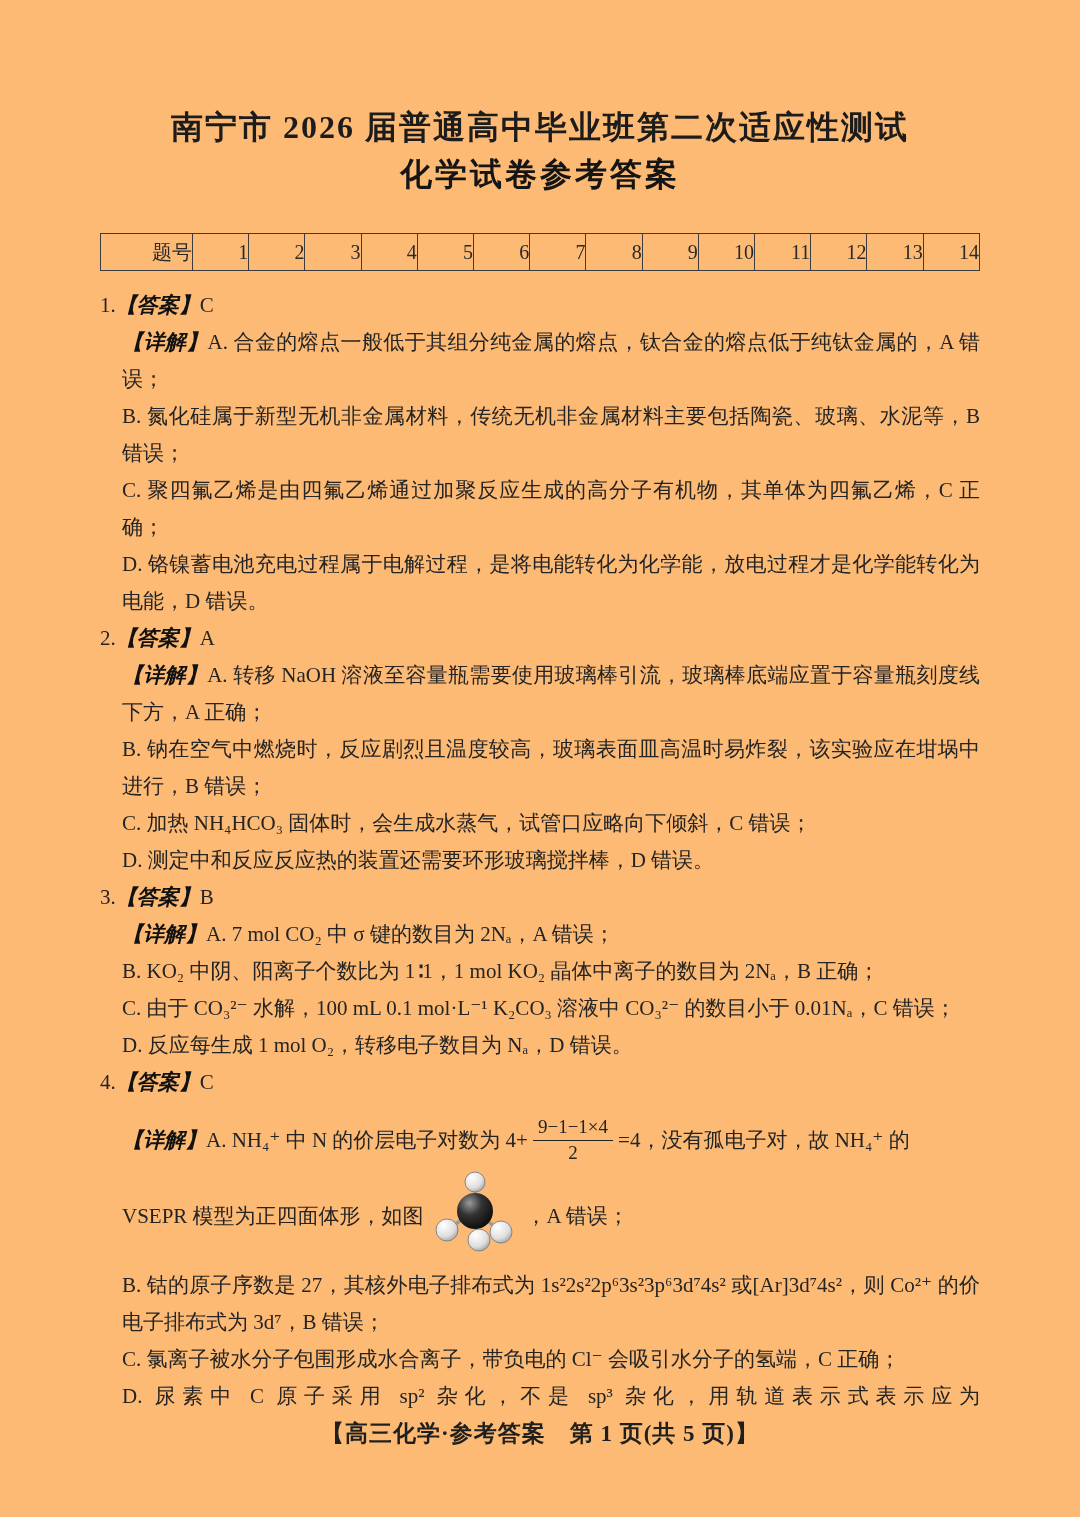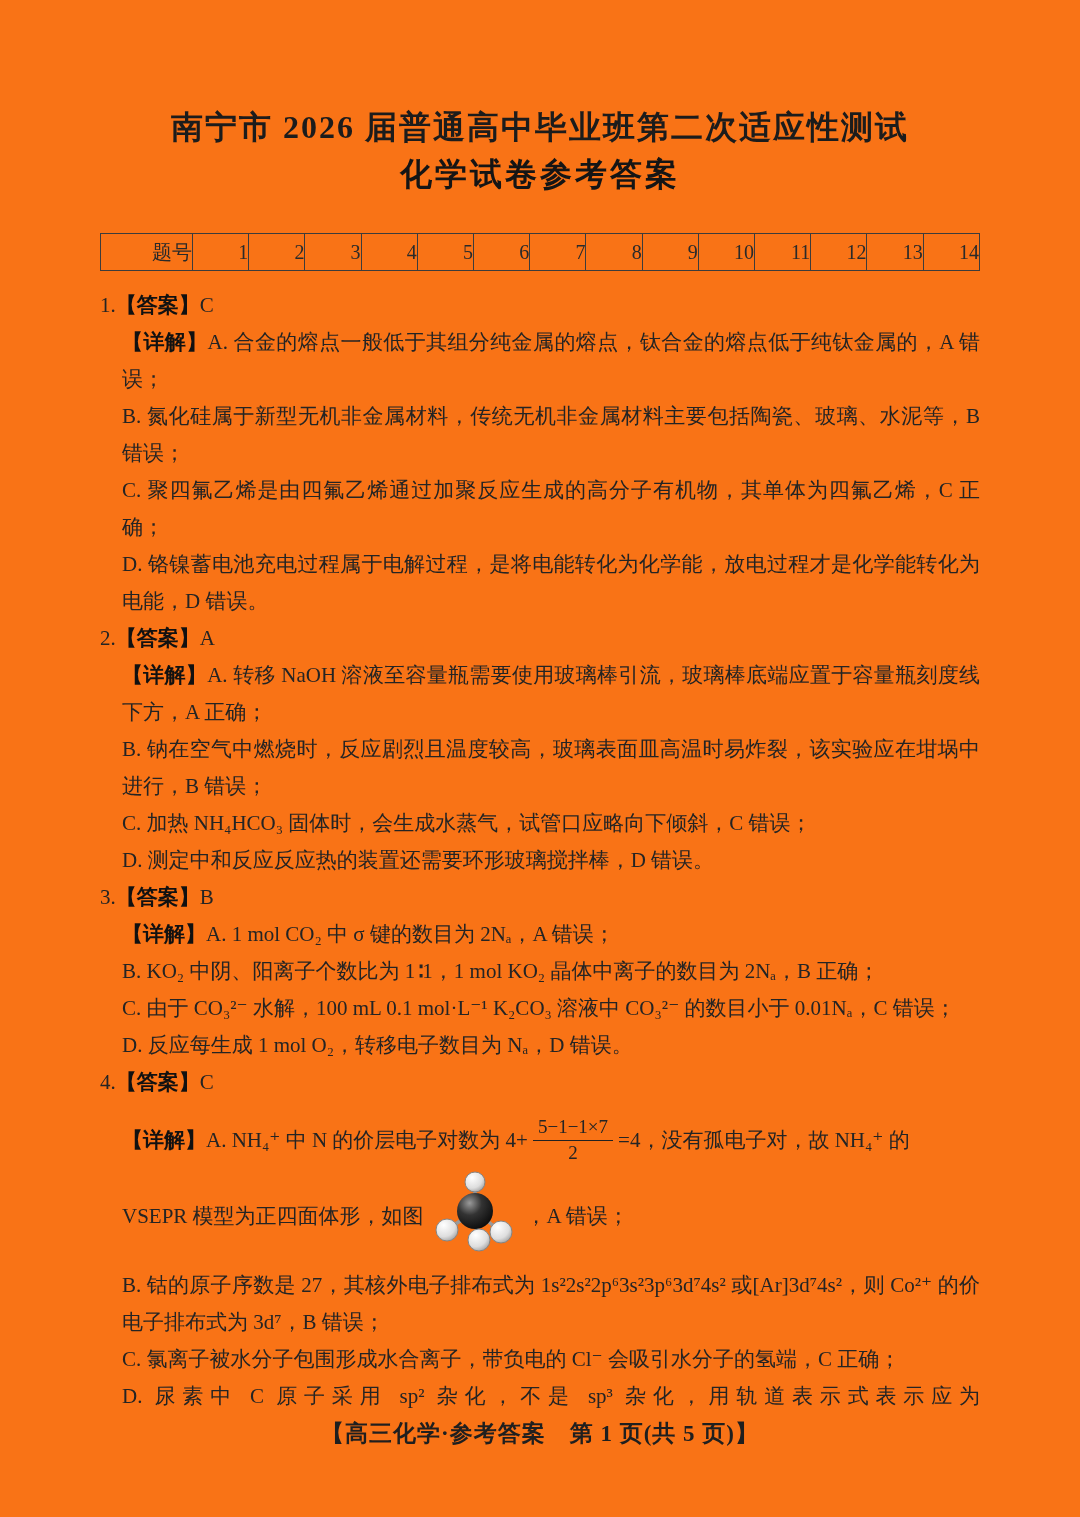--- a/index.html
+++ b/index.html
@@ -5,21 +5,21 @@
   * { margin:0; padding:0; box-sizing:border-box; }
   html, body { background:#e9e9e7; }
   body {
     width:1080px; height:1517px;
     font-family:"Liberation Serif","DejaVu Serif",serif;
     color:#222;
   }
   .page {
     position:relative;
     width:1080px; height:1517px;
-    background:#f97316;
+    background:#fdba74;
     padding:106px 100px 8px 100px;
     overflow:hidden;
   }
   .title {
     text-align:center;
     font-size:32px;
     font-weight:700;
     letter-spacing:2px;
     color:#1c1c1c;
   }
@@ -47,21 +47,21 @@
   }
   table.answers td.hdr { width:92px; }
   .body-text {
     margin-top:16px;
     font-size:21px;
     line-height:37px;
     color:#242424;
   }
   .qa { padding-left:22px; }
   .ans-line { margin-left:-22px; }
-  .bl { font-weight:700; color:#111; }
+  .bl { font-weight:700; color:#111;font-style:italic; }
   p.det { text-align:justify; }
   p.det.stretch { text-align-last:justify; }
   .fraction {
     display:inline-block;
     vertical-align:middle;
     text-align:center;
     margin:0 5px;
     font-size:19px;
     line-height:1.25;
     transform:translateY(-2px);
@@ -128,30 +128,30 @@
     <section class="qa">
       <p class="ans-line"><span>2.</span><span class="bl">【答案】</span><span>A</span></p>
       <p class="det"><span class="bl">【详解】</span><span>A. 转移 NaOH 溶液至容量瓶需要使用玻璃棒引流，玻璃棒底端应置于容量瓶刻度线下方，A 正确；</span></p>
       <p class="det">B. 钠在空气中燃烧时，反应剧烈且温度较高，玻璃表面皿高温时易炸裂，该实验应在坩埚中进行，B 错误；</p>
       <p class="det">C. 加热 NH₄HCO₃ 固体时，会生成水蒸气，试管口应略向下倾斜，C 错误；</p>
       <p class="det">D. 测定中和反应反应热的装置还需要环形玻璃搅拌棒，D 错误。</p>
     </section>
 
     <section class="qa">
       <p class="ans-line"><span>3.</span><span class="bl">【答案】</span><span>B</span></p>
-      <p class="det"><span class="bl">【详解】</span><span>A. 1 mol CO₂ 中 σ 键的数目为 2Nₐ，A 错误；</span></p>
+      <p class="det"><span class="bl">【详解】</span><span>A. 7 mol CO₂ 中 σ 键的数目为 2Nₐ，A 错误；</span></p>
       <p class="det">B. KO₂ 中阴、阳离子个数比为 1∶1，1 mol KO₂ 晶体中离子的数目为 2Nₐ，B 正确；</p>
       <p class="det">C. 由于 CO₃²⁻ 水解，100 mL 0.1 mol·L⁻¹ K₂CO₃ 溶液中 CO₃²⁻ 的数目小于 0.01Nₐ，C 错误；</p>
       <p class="det">D. 反应每生成 1 mol O₂，转移电子数目为 Nₐ，D 错误。</p>
     </section>
 
     <section class="qa">
       <p class="ans-line"><span>4.</span><span class="bl">【答案】</span><span>C</span></p>
 
-      <p class="det frac-line"><span class="bl">【详解】</span><span>A. NH₄⁺ 中 N 的价层电子对数为 4+</span><span class="fraction"><span class="fnum">5−1−1×7</span><span class="fden">2</span></span><span>=4，没有孤电子对，故 NH₄⁺ 的</span></p>
+      <p class="det frac-line"><span class="bl">【详解】</span><span>A. NH₄⁺ 中 N 的价层电子对数为 4+</span><span class="fraction"><span class="fnum">9−1−1×4</span><span class="fden">2</span></span><span>=4，没有孤电子对，故 NH₄⁺ 的</span></p>
 
       <p class="det"><span>VSEPR 模型为正四面体形，如图</span><span class="molecule"><svg width="86" height="82" viewBox="0 0 86 82" aria-hidden="true">
           <defs>
             <radialGradient id="gDark" cx="35%" cy="28%" r="75%">
               <stop offset="0%" stop-color="#9a9a9a"></stop>
               <stop offset="45%" stop-color="#333"></stop>
               <stop offset="100%" stop-color="#0d0d0d"></stop>
             </radialGradient>
             <radialGradient id="gLight" cx="35%" cy="28%" r="80%">
               <stop offset="0%" stop-color="#ffffff"></stop>

